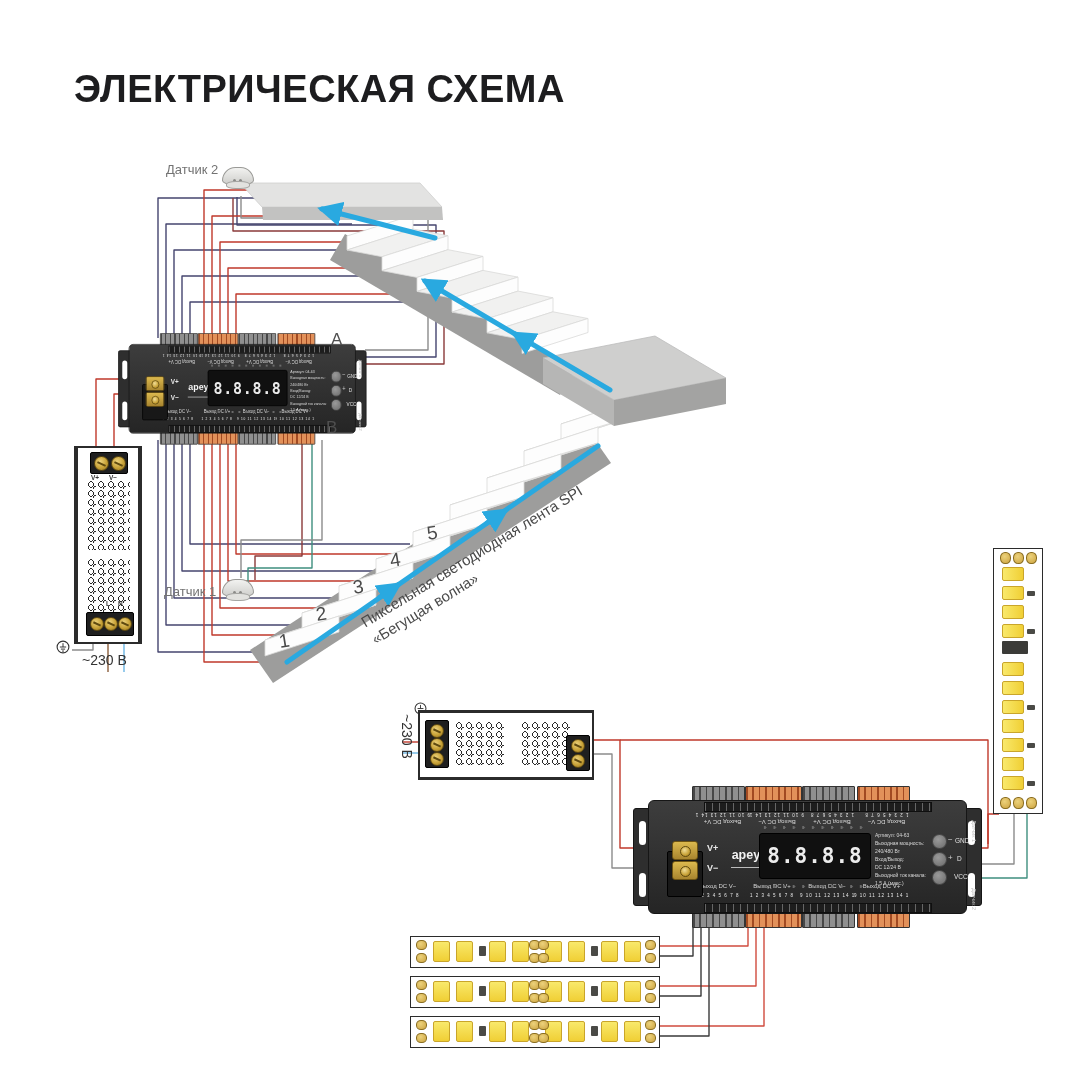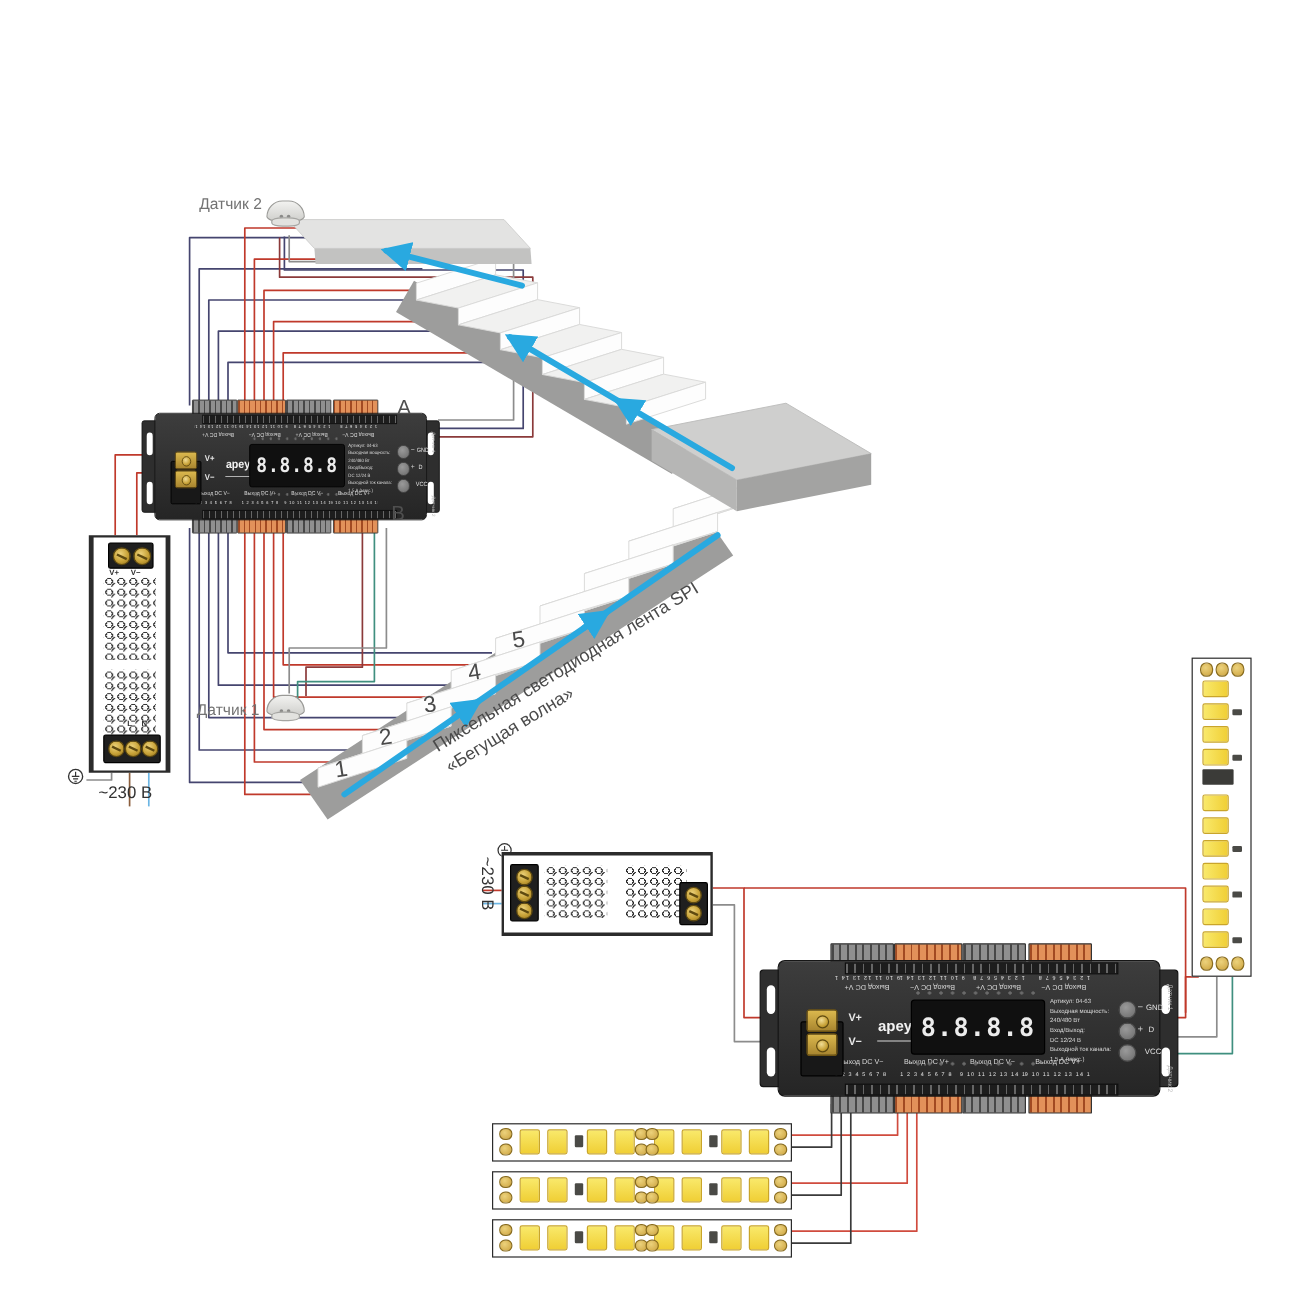--- a/index.html
+++ b/index.html
@@ -225,20 +225,21 @@
       <text x="354" y="594" transform="rotate(-9 354 594)">3</text>
       <text x="391" y="567" transform="rotate(-9 391 567)">4</text>
       <text x="428" y="540" transform="rotate(-9 428 540)">5</text>
     </g>
 
     <use href="#earth" x="56" y="640" width="14" height="14"></use>
     <use href="#earth" x="414" y="702" width="13" height="13"></use>
     <use href="#earth" x="90" y="598" width="9" height="9"></use>
   </svg>
 
+  <div class="txt page-title" style="left:74px;top:68px;">ЭЛЕКТРИЧЕСКАЯ СХЕМА</div>
 
   <div class="txt sensor-label" style="left:166px;top:162px;">Датчик 2</div>
   <div class="dome comp" style="left:222px;top:167px;"></div>
   <div class="txt sensor-label" style="left:164px;top:584px;">Датчик 1</div>
   <div class="dome comp" style="left:222px;top:579px;"></div>
 
   <div class="controller-slot" id="ctrl1" style="left:118px;top:333px;transform:scale(0.712,0.786);transform-origin:0 0;">
   <div class="ctrl-ear" style="left:0;">
     <div class="slot" style="top:12px;"></div>
     <div class="slot" style="top:64px;"></div>

